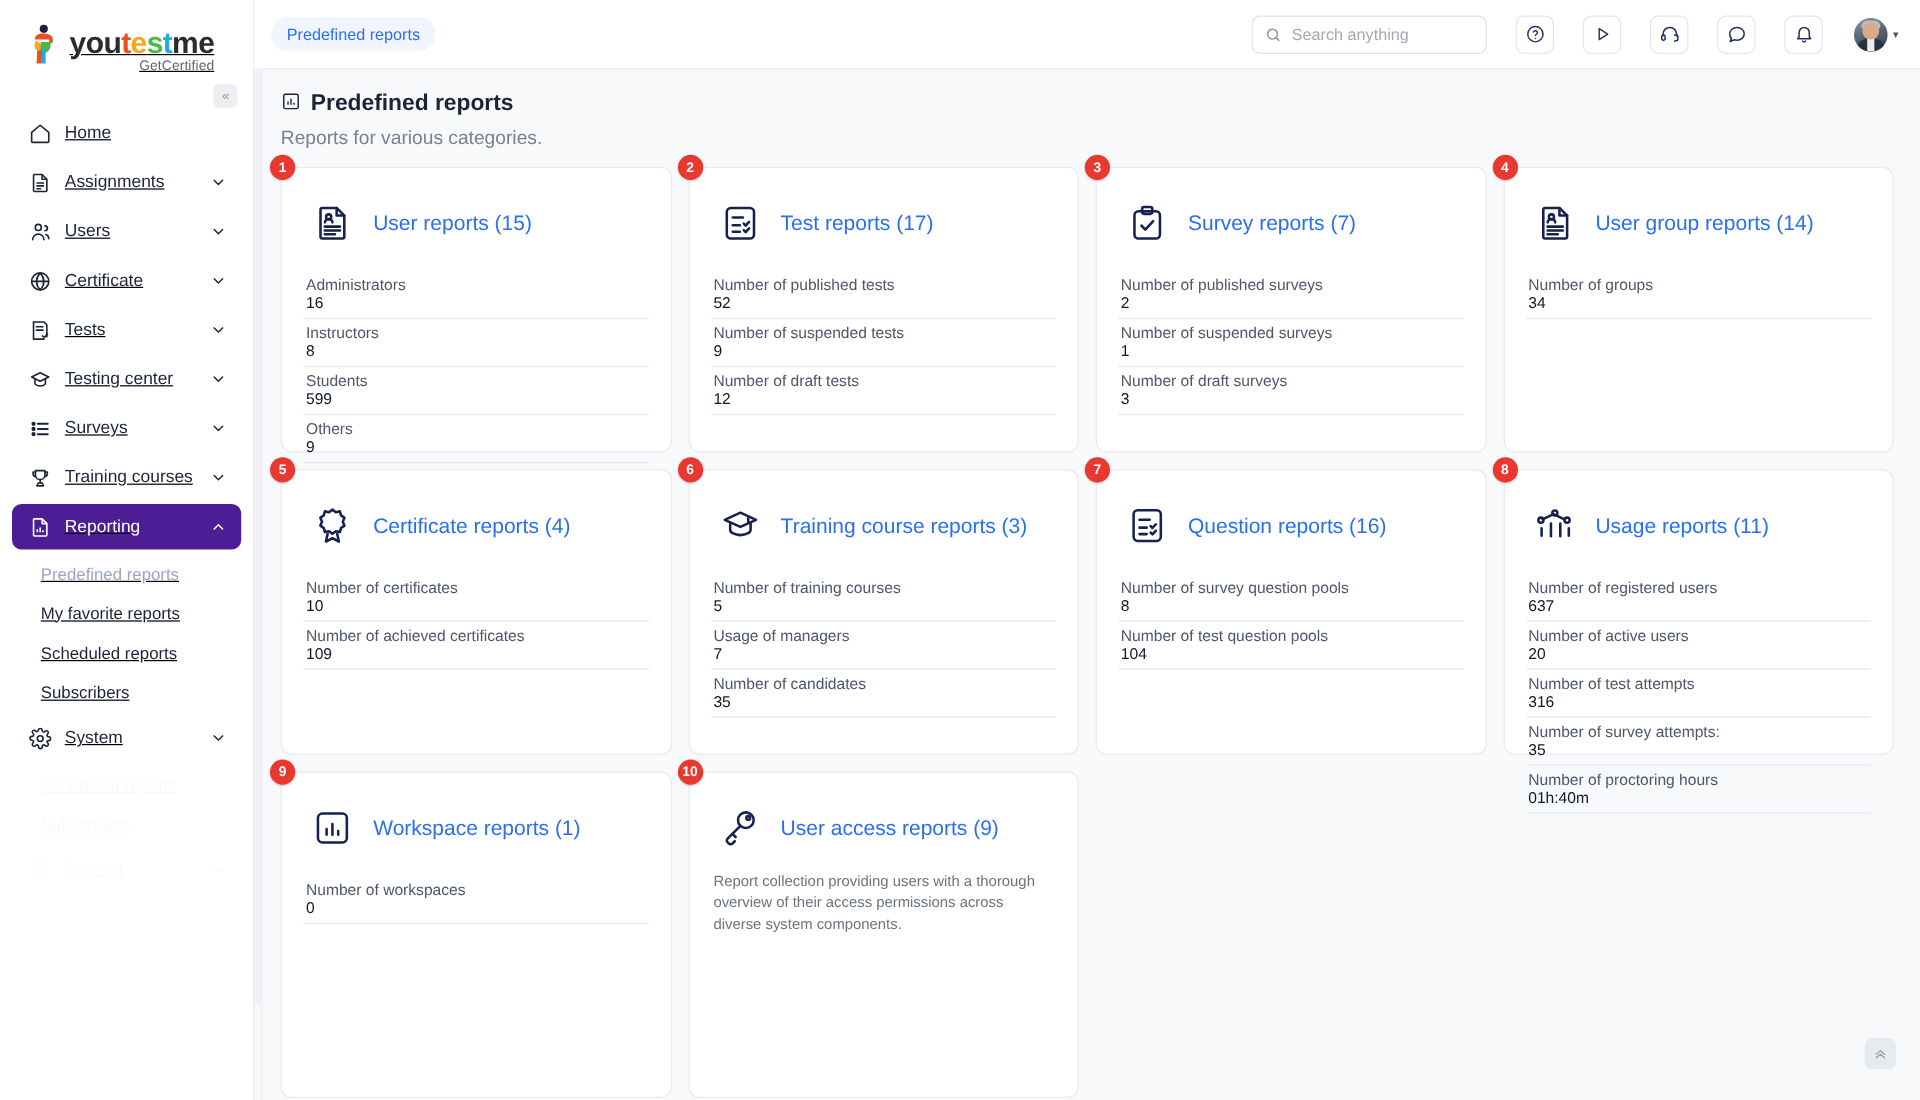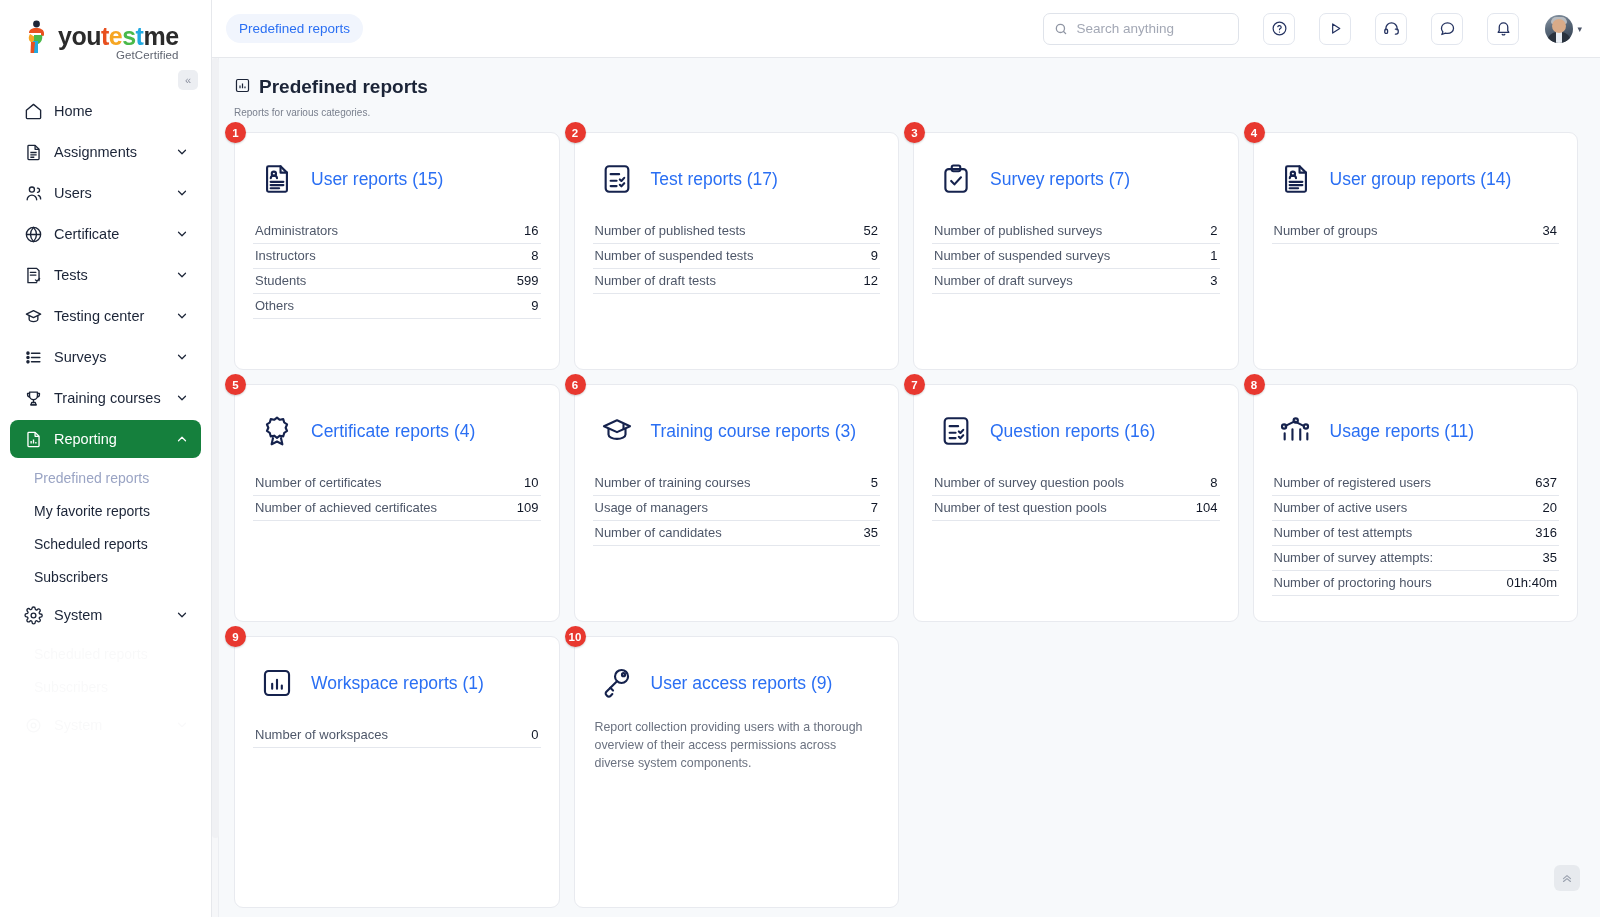--- a/index.html
+++ b/index.html
@@ -8,21 +8,21 @@
     font-family: "Liberation Sans", sans-serif;
     background: #ffffff;
     overflow: hidden;
   }
   .app { display: flex; width: 1600px; height: 917px; position: relative; }
 
   
   .sidebar {
     width: 212px; height: 917px; background: #ffffff;
     border-right: 1px solid #e6e8ec;
-    position: relative; flex: 0 0 212px;
+    position: relative; flex: 0 0 212px; text-decoration: underline;
   }
   .logo-wrap { padding: 18px 0 0 22px; height: 70px; }
   .logo { display: flex; align-items: flex-start; }
   .logo-mark { width: 30px; height: 34px; margin-right: 6px; margin-top: 2px;}
   .logo-text { line-height: 1; padding-top: 6px;}
   .logo-word { font-size: 25px; font-weight: bold; letter-spacing: -0.5px; }
   .lw-you { color: #2b2b2b; } .lw-t { color: #e8501f; }
   .lw-e { color: #f6a623; } .lw-s { color: #49b94a; }
   .lw-t2 { color: #21a9e1; } .lw-me { color: #2b2b2b; }
   .logo-sub { font-size: 11.5px; color: #5f6470; text-align: right; margin-top: 1px; letter-spacing: .1px;}
@@ -39,21 +39,21 @@
   .nav-item {
     display: flex; align-items: center; height: 38px;
     margin: 3px 10px; padding: 0 12px; border-radius: 8px;
     color: #1b2437; font-size: 14.5px; cursor: pointer;
     position: relative;
   }
   .nav-item .ni-icon { width: 22px; height: 22px; flex: 0 0 22px; display:flex; align-items:center; justify-content:center; margin-right: 10px;}
   .nav-item .ni-label { flex: 1; }
   .nav-item .ni-chev { width: 14px; height: 14px; color: #1b2437; display:flex; align-items:center;}
   .nav-item.active {
-    background: #15803d; color: #ffffff;
+    background: #4c1d95; color: #ffffff;
   }
   .nav-item.active .ni-chev, .nav-item.active .ni-icon { color: #fff; }
   .sub-item {
     height: 33px; display: flex; align-items: center;
     padding-left: 34px; font-size: 14px; color: #1b2437; cursor: pointer;
   }
   .sub-item.selected { color: #9aa4c4; }
   .ghost { opacity: 0.022; }
 
   
@@ -91,21 +91,21 @@
   .avatar .face { position:absolute; left:7px; top:4px; width:14px; height:14px; border-radius:50%; background:#d9ab88;}
   .avatar .hair { position:absolute; left:6px; top:2px; width:16px; height:7px; border-radius:8px 8px 3px 3px; background:#b9bcc0;}
   .avatar .body { position:absolute; left:2px; top:17px; width:24px; height:14px; border-radius:10px 10px 0 0; background:#29323d;}
   .avatar .shirt { position:absolute; left:11px; top:17px; width:6px; height:11px; background:#e9eef4;}
   .caret { color: #4b5468; font-size: 9px; }
 
   
   .content { height: 859px; overflow: hidden; padding: 18px 22px 0 22px; position: relative;}
   .page-head { display: flex; align-items: center; gap: 8px; }
   .page-title { font-size: 19px; font-weight: bold; color: #1b2437; }
-  .page-sub { font-size: 10px; color: #7a808e; margin-top: 9px; margin-bottom: 14px;}
+  .page-sub { font-size: 16px; color: #7a808e; margin-top: 9px; margin-bottom: 14px;}
 
   .grid { display: grid; grid-template-columns: repeat(4, 1fr); gap: 14px; }
   .card {
     background: #ffffff; border: 1px solid #e8eaef; border-radius: 9px;
     height: 238px; position: relative; padding: 20px 18px 0 18px;
     cursor: pointer;
   }
   .card.tall { height: 272px; }
   .badge {
     position: absolute; left: -10px; top: -11px;
@@ -115,20 +115,21 @@
     box-shadow: 0 1px 2px rgba(0,0,0,.18);
   }
   .card-head { display: flex; align-items: center; gap: 16px; padding-left: 6px; height: 52px;}
   .card-icon { width: 36px; height: 38px; color: #15224d; flex: 0 0 36px; display:flex; align-items:center; justify-content:center;}
   .card-title { font-size: 17.5px; color: #2a6ff3; font-weight: 500; }
   .stats { margin-top: 14px; }
   .stat-row {
     display: flex; align-items: flex-start; justify-content: space-between;
     padding: 4px 2px 5px 2px; border-bottom: 1px solid #e4e7ed;
     font-size: 13px;
+    flex-direction: column;
   }
   .stat-label { color: #4e5769; }
   .stat-value { color: #101727; font-weight: 500; }
   .card-desc { font-size: 12.4px; color: #6b7280; line-height: 1.45; margin-top: 10px; padding: 0 2px;}
 
   .scroll-top {
     position: absolute; right: 20px; bottom: 26px;
     width: 26px; height: 26px; border-radius: 6px; background: #e7eaee;
     display: flex; align-items: center; justify-content: center;
     color: #9aa1ae; cursor: pointer;

